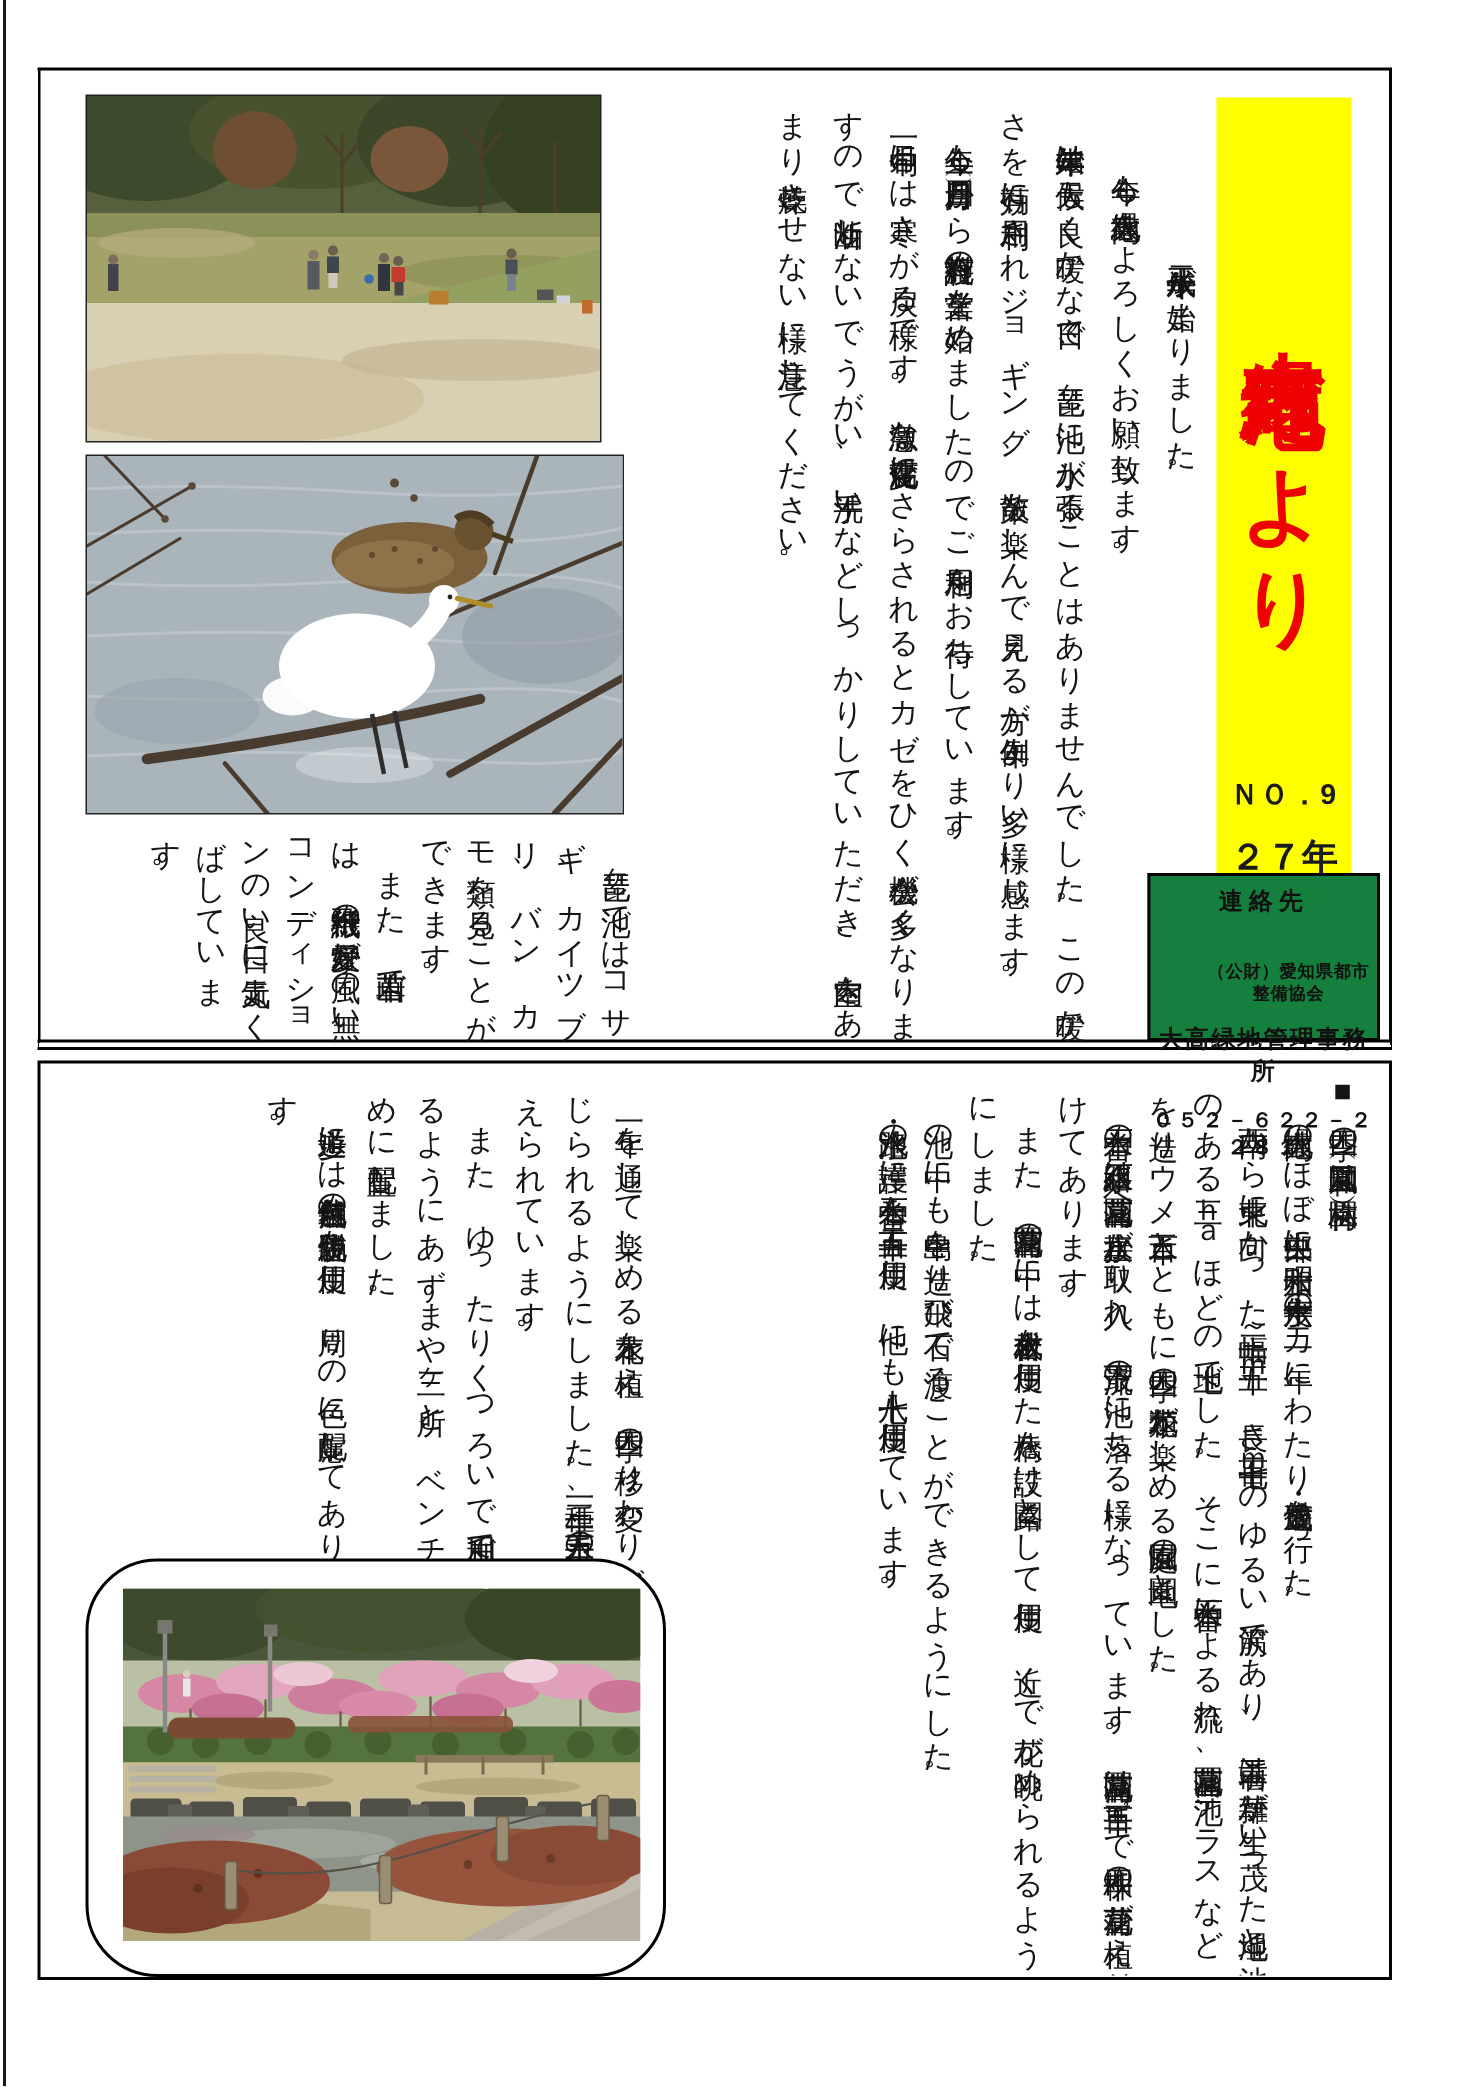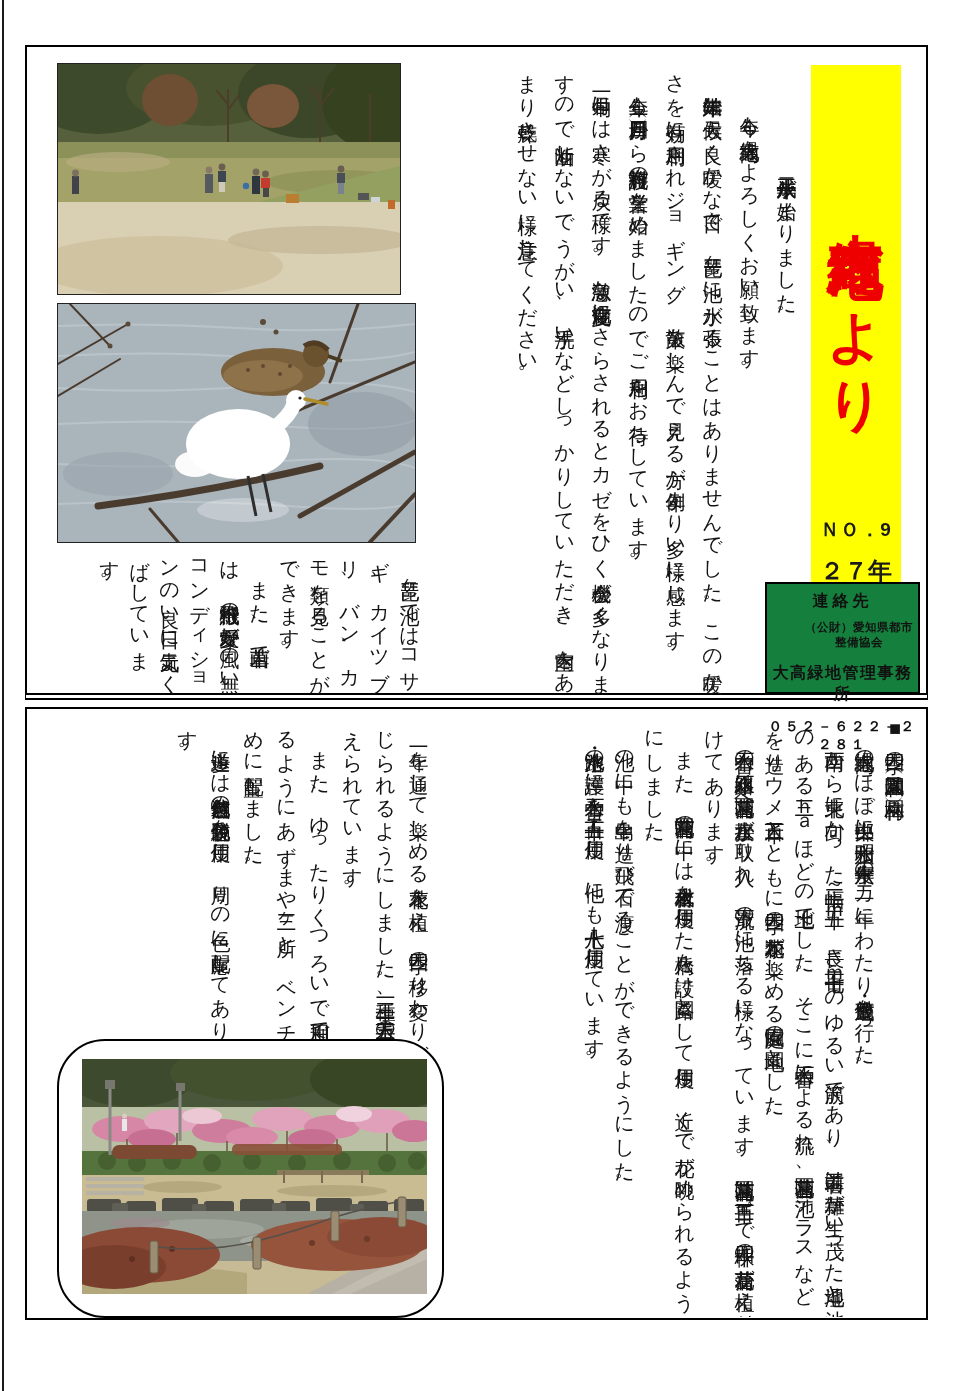--- a/index.html
+++ b/index.html
@@ -27,21 +27,21 @@
     font-size:56px;font-weight:900;color:#ee0000;letter-spacing:4px;line-height:90px;text-align:center;}
   .banner-no{position:absolute;top:452px;width:100%;text-align:center;font-size:19px;font-weight:bold;color:#1a1a1a;letter-spacing:1px;}
   .banner-year{position:absolute;top:490px;width:100%;text-align:center;font-size:24px;font-weight:bold;color:#1a1a1a;}
   .banner-season{position:absolute;top:515px;width:100%;text-align:center;font-size:36px;font-weight:bold;color:#ffff00;
     text-shadow:-2px 0 #000,2px 0 #000,0 -2px #000,0 2px #000,-1px -1px #000,1px 1px #000;}
 
   
   .contact{position:absolute;top:535px;right:6px;width:155px;height:112px;background:#15803d;border:2px solid #000;
     box-sizing:border-box;text-align:center;z-index:2;}
   .c-head{margin-top:7px;font-size:16px;font-weight:bold;letter-spacing:4px;}
-  .c-org{margin-top:8px;font-size:11.5px;font-weight:bold;letter-spacing:0.5px;padding-left:33px;}
+  .c-org{margin-top:28px;font-size:11.5px;font-weight:bold;letter-spacing:0.5px;padding-left:33px;}
   .c-office{margin-top:13px;font-size:16px;font-weight:bold;letter-spacing:1.5px;}
   .c-phone{margin-top:13px;font-size:14px;font-weight:bold;letter-spacing:2.5px;}
 
   
   figure{margin:0;padding:0;}
   .photo{overflow:hidden;}
   .photo svg{display:block;width:100%;height:100%;}
   .photo1{position:absolute;left:30px;top:16px;width:342px;height:230px;border:1px solid #222;}
   .photo2{position:absolute;left:30px;top:256px;width:357px;height:238px;border:1px solid #222;}
   .photo-frame{position:absolute;left:30px;top:330px;width:387px;height:279px;border:2px solid #000;

